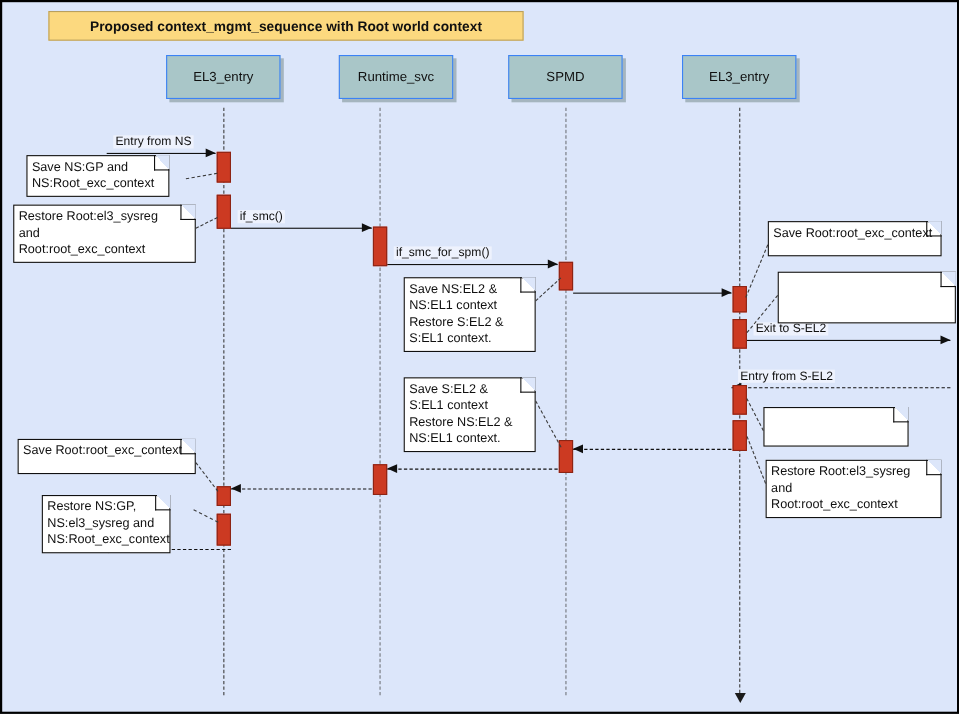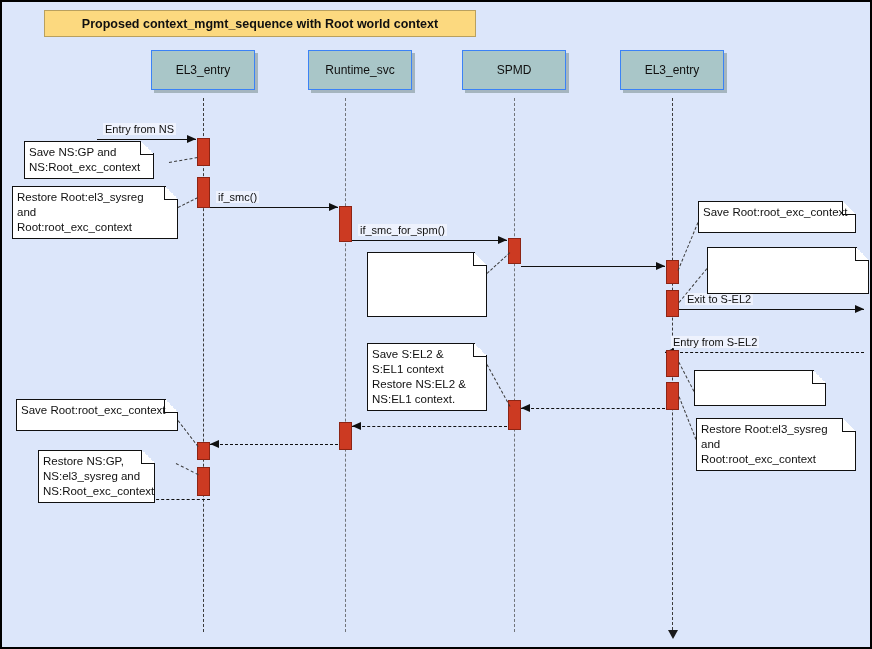--- a/index.html
+++ b/index.html
@@ -191,21 +191,24 @@
       <div class="activation" style="left: 336.5px; top: 420px; height: 28px;"></div>
       <div class="activation" style="left: 194.5px; top: 440px; height: 18px;"></div>
       <div class="activation" style="left: 194.5px; top: 465px; height: 29px;"></div>
     </div>
   <div id="layer-notes">
       <div class="note" style="left: 22px; top: 139px; width: 130px; min-height: 36px;"><span>Save NS:GP and
 NS:Root_exc_context</span><span class="fold"></span></div>
       <div class="note" style="left: 10px; top: 184px; width: 166px; min-height: 50px;"><span>Restore Root:el3_sysreg
 and
 Root:root_exc_context</span><span class="fold"></span></div>
-      <div class="note" style="left: 365px; top: 250px; width: 120px; min-height: 65px;"><span class="fold"></span></div>
+      <div class="note" style="left: 365px; top: 250px; width: 120px; min-height: 65px;"><span>Save NS:EL2 &amp;
+NS:EL1 context
+Restore S:EL2 &amp;
+S:EL1 context.</span><span class="fold"></span></div>
       <div class="note" style="left: 696px; top: 199px; width: 158px; min-height: 32px;"><span>Save Root:root_exc_context</span><span class="fold"></span></div>
       <div class="note" style="left: 705px; top: 245px; width: 162px; min-height: 47px;"><span class="fold"></span></div>
       <div class="note" style="left: 365px; top: 341px; width: 120px; min-height: 68px;"><span>Save S:EL2 &amp;
 S:EL1 context
 Restore NS:EL2 &amp;
 NS:EL1 context.</span><span class="fold"></span></div>
       <div class="note" style="left: 692px; top: 368px; width: 132px; min-height: 36px;"><span class="fold"></span></div>
       <div class="note" style="left: 694px; top: 416px; width: 160px; min-height: 51px;"><span>Restore Root:el3_sysreg
 and
 Root:root_exc_context</span><span class="fold"></span></div>

